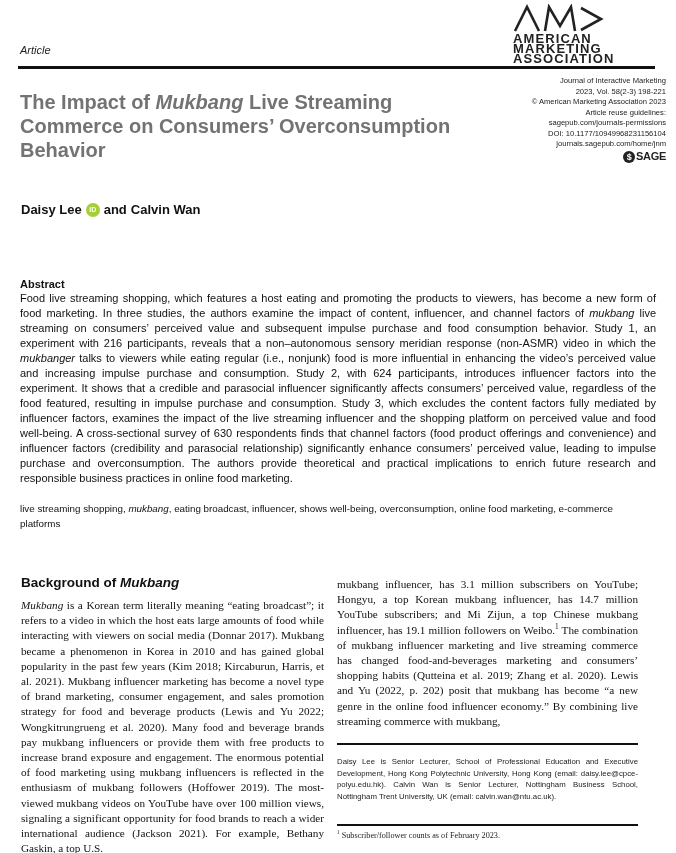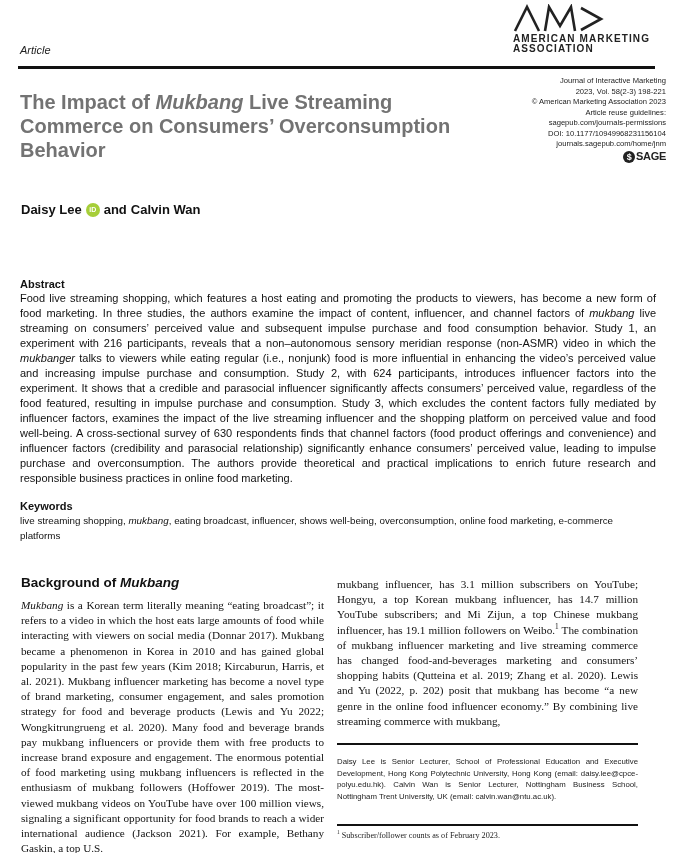--- a/index.html
+++ b/index.html
@@ -4,21 +4,21 @@
 <style>
   * { box-sizing: border-box; margin: 0; padding: 0; }
   html, body { width: 676px; height: 853px; background: #ffffff; overflow: hidden; }
   body { position: relative; color: #111; font-family: "Liberation Sans", sans-serif; }
 
   .article-label { position: absolute; left: 20px; top: 44px; font-size: 11px; font-style: italic; color: #222; }
   .header-rule { position: absolute; left: 18px; top: 66px; width: 637px; height: 3px; background: #111; }
 
   .ama-logo { position: absolute; left: 513px; top: 4px; width: 150px; }
   .ama-logo svg { display: block; }
-  .ama-text { font-size: 10px; font-weight: bold; letter-spacing: 1.1px; line-height: 10px; color: #222; margin-top: 2px; }
+  .ama-text { font-size: 13px; font-weight: bold; letter-spacing: 1.1px; line-height: 10px; color: #222; margin-top: 2px; }
 
   .journal-info { position: absolute; right: 10px; top: 76px; text-align: right; font-size: 7.6px; line-height: 10.5px; color: #222; }
   .sage-logo { display: flex; justify-content: flex-end; align-items: center; margin-top: 1px; font-size: 11px; font-weight: bold; letter-spacing: -0.3px; color: #222; }
   .sage-logo .sage-mark { display: inline-block; width: 12px; height: 12px; border-radius: 50%; background: #222; color: #fff; font-size: 9px; line-height: 12px; text-align: center; margin-right: 1px; }
 
   .title { position: absolute; left: 20px; top: 90px; width: 470px; font-size: 20px; line-height: 24px; font-weight: bold; color: #737373; }
   .title i { font-style: italic; }
 
   .authors { position: absolute; left: 21px; top: 202px; font-size: 13px; font-weight: bold; display: flex; align-items: center; gap: 4px; }
   .orcid { display: inline-block; width: 14px; height: 14px; border-radius: 50%; background: #a6ce39; color: #fff; font-size: 7px; font-weight: bold; line-height: 14px; text-align: center; }
@@ -78,21 +78,20 @@
   <span>and</span>
   <span>Calvin Wan</span>
 </div>
 
 <div class="abstract">
   <div class="section-head">Abstract</div>
   <p><span>Food live streaming shopping, which features a host eating and promoting the products to viewers, has become a new form of food marketing. In three studies, the authors examine the impact of content, influencer, and channel factors of </span><i>mukbang</i><span> live streaming on consumers’ perceived value and subsequent impulse purchase and food consumption behavior. Study 1, an experiment with 216 participants, reveals that a non–autonomous sensory meridian response (non-ASMR) video in which the </span><i>mukbanger</i><span> talks to viewers while eating regular (i.e., nonjunk) food is more influential in enhancing the video’s perceived value and increasing impulse purchase and consumption. Study 2, with 624 participants, introduces influencer factors into the experiment. It shows that a credible and parasocial influencer significantly affects consumers’ perceived value, regardless of the food featured, resulting in impulse purchase and consumption. Study 3, which excludes the content factors fully mediated by influencer factors, examines the impact of the live streaming influencer and the shopping platform on perceived value and food well-being. A cross-sectional survey of 630 respondents finds that channel factors (food product offerings and convenience) and influencer factors (credibility and parasocial relationship) significantly enhance consumers’ perceived value, leading to impulse purchase and overconsumption. The authors provide theoretical and practical implications to enrich future research and responsible business practices in online food marketing.</span></p>
 </div>
 
 <div class="keywords">
-  <div class="section-head">Keywords</div>
   <p><span>live streaming shopping, </span><i>mukbang</i><span>, eating broadcast, influencer, shows well-being, overconsumption, online food marketing, e-commerce platforms</span></p>
 </div>
 
 <h2 class="bg-head"><span>Background of </span><i>Mukbang</i></h2>
 
 <div class="col col-left"><i>Mukbang</i><span> is a Korean term literally meaning “eating broadcast”; it refers to a video in which the host eats large amounts of food while interacting with viewers on social media (Donnar 2017). Mukbang became a phenomenon in Korea in 2010 and has gained global popularity in the past few years (Kim 2018; Kircaburun, Harris, et al. 2021). Mukbang influencer marketing has become a novel type of brand marketing, consumer engagement, and sales promotion strategy for food and beverage products (Lewis and Yu 2022; Wongkitrungrueng et al. 2020). Many food and beverage brands pay mukbang influencers or provide them with free products to increase brand exposure and engagement. The enormous potential of food marketing using mukbang influencers is reflected in the enthusiasm of mukbang followers (Hoffower 2019). The most-viewed mukbang videos on YouTube have over 100 million views, signaling a significant opportunity for food brands to reach a wider international audience (Jackson 2021). For example, Bethany Gaskin, a top U.S.</span></div>
 
 <div class="col col-right"><span>mukbang influencer, has 3.1 million subscribers on YouTube; Hongyu, a top Korean mukbang influencer, has 14.7 million YouTube subscribers; and Mi Zijun, a top Chinese mukbang influencer, has 19.1 million followers on Weibo.</span><sup>1</sup><span> The combination of mukbang influencer marketing and live streaming commerce has changed food-and-beverages marketing and consumers’ shopping habits (Qutteina et al. 2019; Zhang et al. 2020). Lewis and Yu (2022, p. 202) posit that mukbang has become “a new genre in the online food influencer economy.” By combining live streaming commerce with mukbang,</span></div>
 
 <div class="note-rule" style="top:743px"></div>

